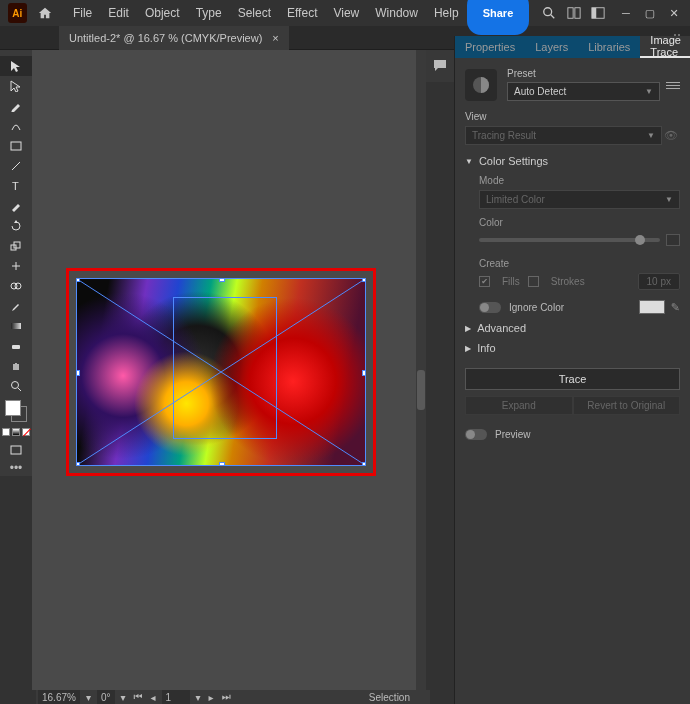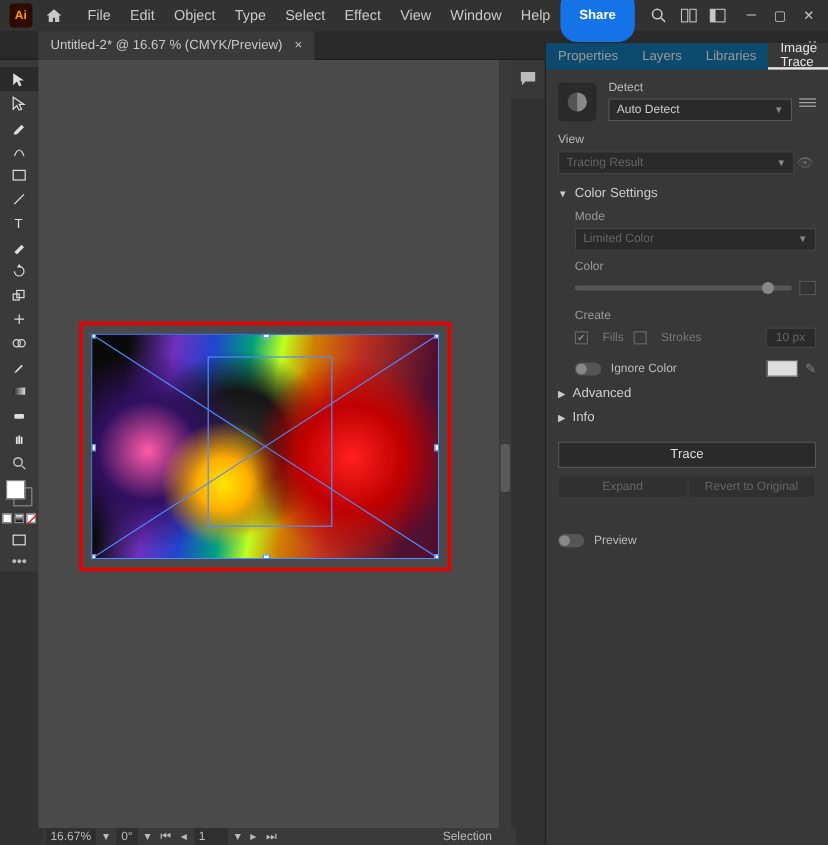--- a/index.html
+++ b/index.html
@@ -10,21 +10,21 @@
   .ai-logo { width: 20px; height: 20px; margin: 0 6px 0 8px; background: #2f0a00; color: #ff9a00; font-weight: bold; font-size: 10px; display: flex; align-items: center; justify-content: center; border-radius: 3px; }
   .home-icon svg, .icon-btn svg { display: block; }
   .icon-btn { width: 26px; height: 26px; display: flex; align-items: center; justify-content: center; cursor: pointer; }
   .menu-bar { display: flex; margin-left: 8px; }
   .menu-item { padding: 0 8px; height: 26px; display: flex; align-items: center; cursor: pointer; font-size: 12px; }
   .share-btn { margin-left: auto; margin-right: 8px; background: #1473e6; color: #fff; border: none; border-radius: 14px; padding: 16px 16px; font-size: 11px; font-weight: 600; cursor: pointer; }
   .window-controls { display: flex; margin-left: 4px; margin-right: 4px; }
   .window-controls .wc { width: 24px; height: 22px; display: flex; align-items: center; justify-content: center; cursor: pointer; color: #c8c8c8; }
 
   
-  .tab-strip { height: 24px; background: #2a2a2a; display: flex; align-items: center; border-bottom: 1px solid #1e1e1e; }
+  .tab-strip { height: 24px; background: #2a2a2a; display: flex; align-items: center; border-bottom: 1px solid #1e1e1e; padding-left: 27px; }
   .doc-tab { display: flex; align-items: center; padding: 0 10px; height: 24px; background: #3a3a3a; font-size: 11px; margin-left: 32px; }
   .doc-tab .close { margin-left: 10px; cursor: pointer; font-size: 11px; }
   .tab-right-icons { margin-left: auto; display: flex; }
   .tab-right-icons .icon-btn { width: 24px; height: 24px; }
 
   
   .left-toolbar { position: absolute; top: 50px; left: 0; width: 32px; background: #3a3a3a; padding-top: 6px; }
   .tool { width: 32px; height: 20px; display: flex; align-items: center; justify-content: center; cursor: pointer; color: #d8d8d8; }
   .tool.sel { background: #2a2a2a; }
   .swatches { width: 32px; padding: 4px 0; display: flex; flex-direction: column; align-items: center; }
@@ -324,21 +324,21 @@
   <div class="panel-body">
 
     <div class="row">
       <div class="preset-icon">
         <svg width="22" height="22" viewBox="0 0 22 22">
             <circle cx="11" cy="11" r="8" fill="#555"></circle>
             <path d="M11 3a8 8 0 0 1 0 16" fill="#888"></path>
           </svg>
       </div>
       <div style="flex:1">
-        <div class="label">Detect</div>
+        <div class="label">Preset</div>
         <div style="display:flex;align-items:flex-start;margin-top:3px">
           <div class="dropdown" style="flex:1">
             <span>Auto Detect</span>
             <span class="chev">▼</span>
           </div>
           <div class="list-icon">
               <span></span>
               <span></span>
               <span></span>
             </div>
@@ -404,19 +404,19 @@
     </div>
 
     <div style="margin-top:14px">
       <div class="full-btn">Trace</div>
       <div class="half-btns">
         <div class="half">Expand</div>
         <div class="half">Revert to Original</div>
       </div>
     </div>
 
-    <div style="display:flex;align-items:flex-start;margin-top:30px">
+    <div style="display:flex;align-items:flex-start;margin-top:14px">
       <div class="toggle"></div>
       <span class="label">Preview</span>
     </div>
 
   </div>
 </div>
 
 </body></html>

